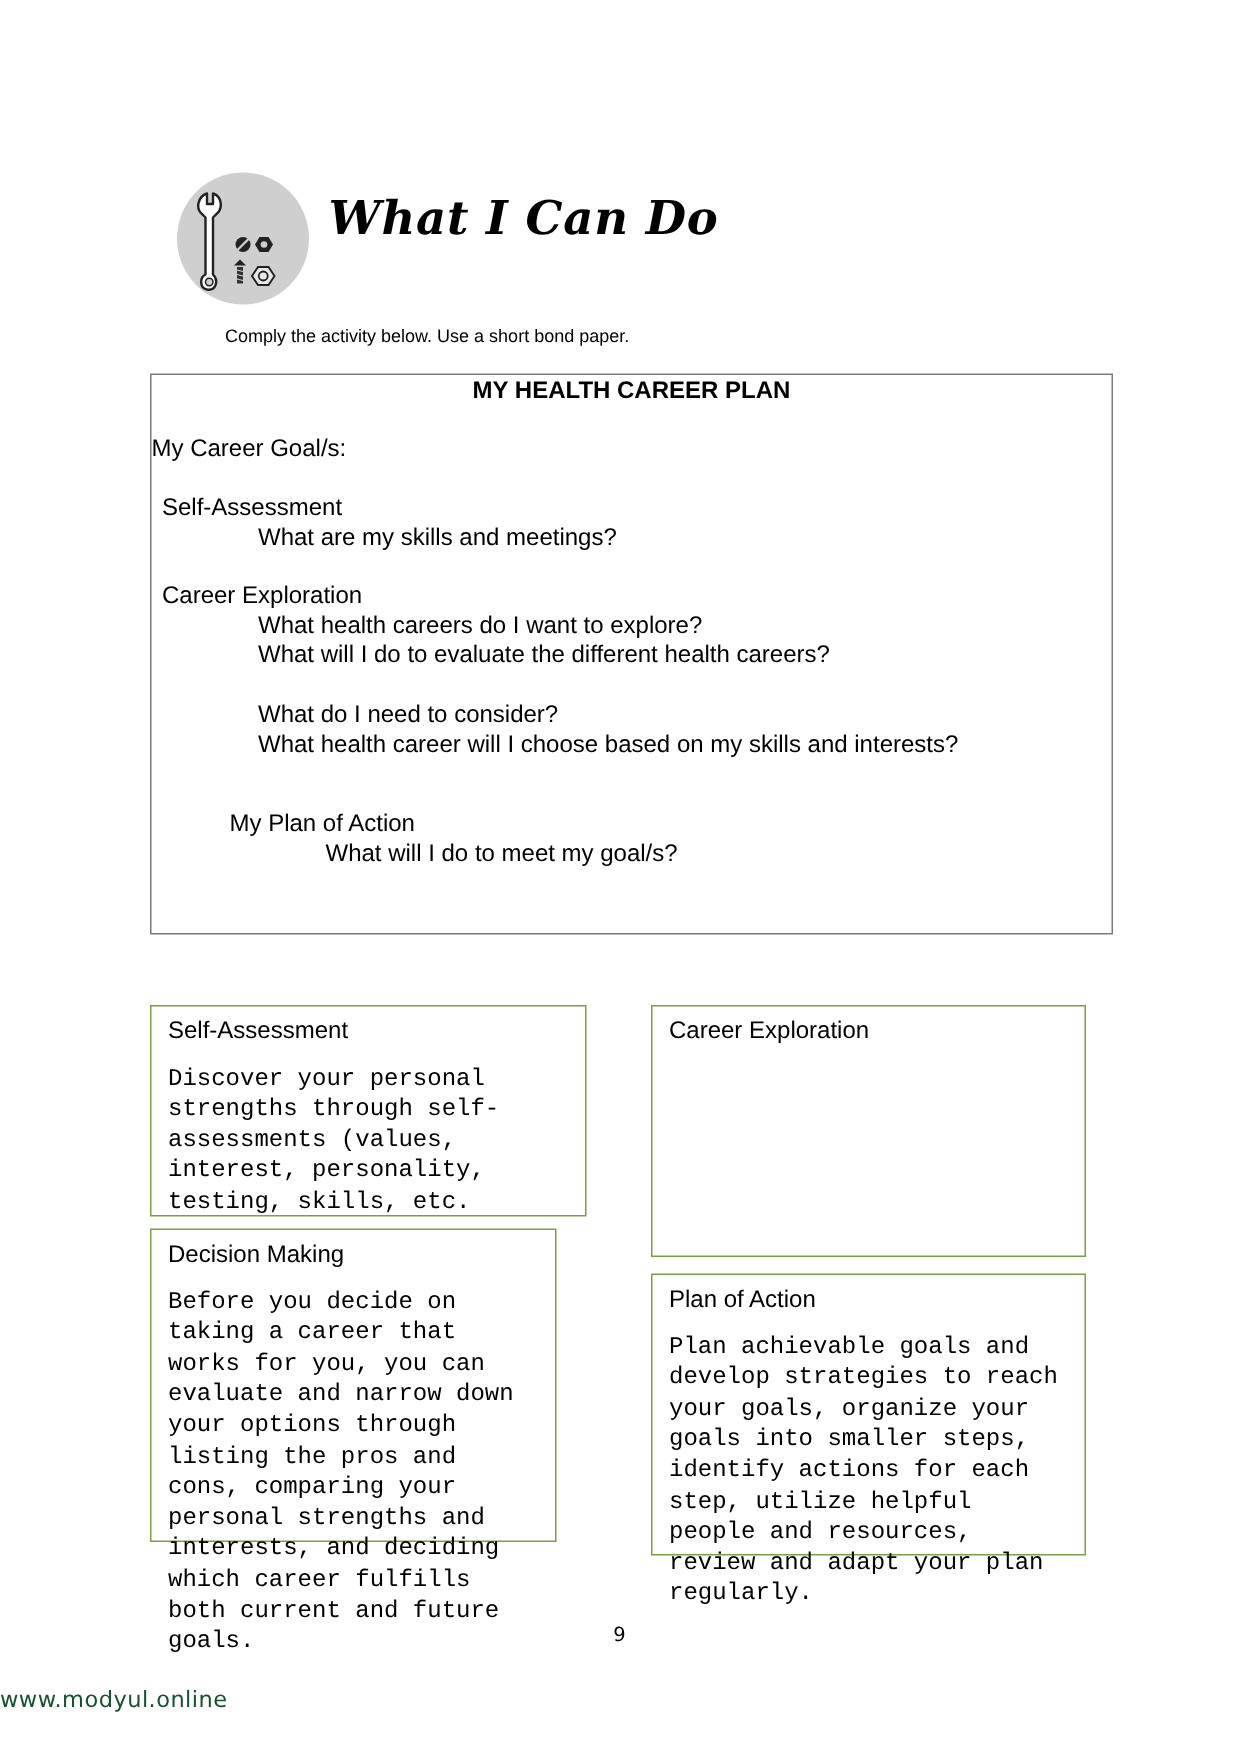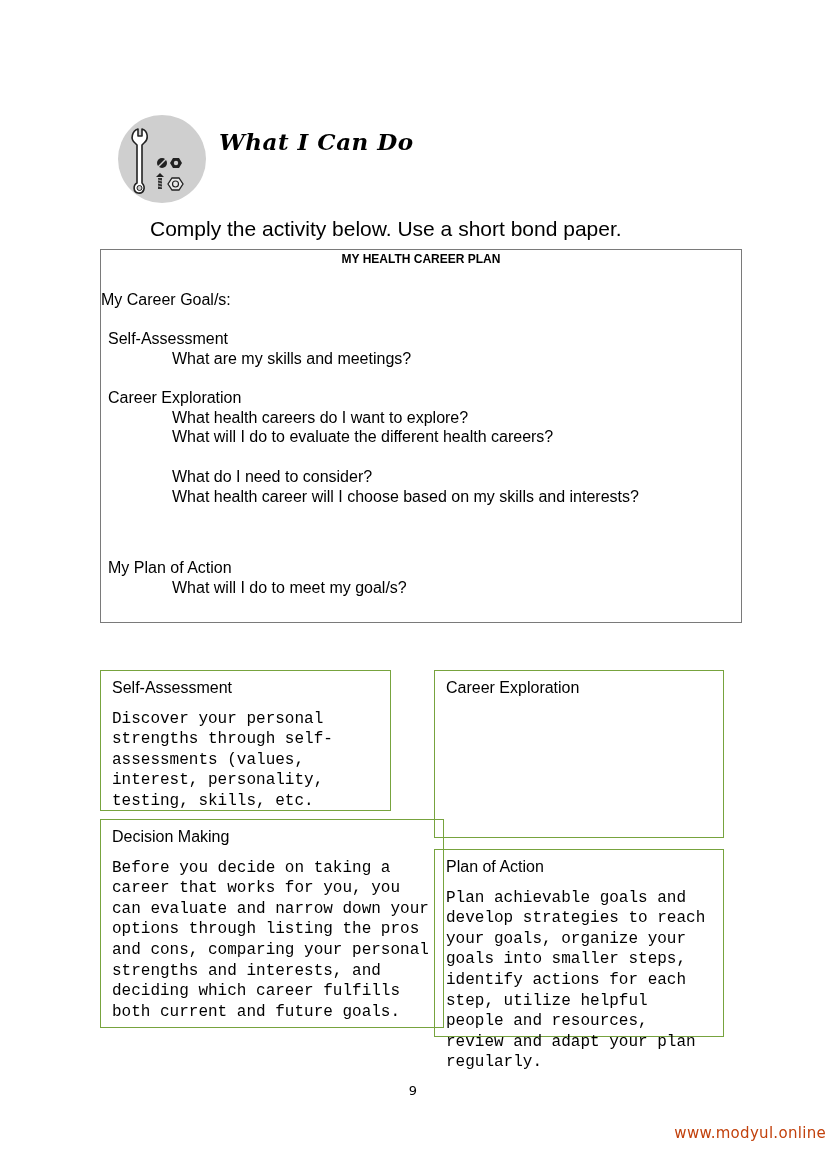--- a/index.html
+++ b/index.html
@@ -29,46 +29,46 @@
       left: 0;
       top: 0;
     }
     .section-title {
       position: absolute;
       left: 219px;
       top: 128px;
       font-family: "DejaVu Serif", serif;
       font-weight: bold;
       font-style: italic;
-      font-size: 23px;
+      font-size: 31px;
       letter-spacing: 0.5px;
     }
     .instructions {
       position: absolute;
       left: 150px;
       top: 217px;
-      font-size: 21px;
+      font-size: 12px;
     }
     .plan-box {
       position: absolute;
       left: 100px;
       top: 249px;
       width: 642px;
       height: 374px;
       border: 1px solid #7a7a7a;
       box-sizing: border-box;
     }
     .plan-title {
       position: absolute;
       left: 0;
       right: 0;
       top: 2px;
       text-align: center;
       font-weight: bold;
-      font-size: 12px;
+      font-size: 16px;
     }
     .plan-goal {
       position: absolute;
       left: 0;
       right: 0;
       top: 41px;
       font-size: 16px;
     }
     .plan-section {
       position: absolute;
@@ -106,24 +106,24 @@
       top: 1083px;
       text-align: center;
       font-family: "DejaVu Sans", sans-serif;
       font-size: 13px;
     }
     .watermark {
       position: absolute;
       left: 0;
       width: 826px;
       top: 1124px;
-      text-align: right;
+      text-align: left;
       font-family: "DejaVu Sans", sans-serif;
       font-size: 15px;
-      color: #c2410c;
+      color: #14532d;
       letter-spacing: 0.3px;
     }
   </style>
 </head>
 <body>
 
 <div class="header-icon">
   <svg width="88" height="88" viewBox="0 0 88 88">
 
     <path d="M20 14 C14 16 12 24 17 28 L19 30 L19 68 C15 70 15 77 20 78 C26 79 28 72 24 68 L24 30 L26 28 C31 24 30 16 24 14 L24 21 L20 21 Z" fill="#ffffff" stroke="#222" stroke-width="1.6" stroke-linejoin="round"></path>
@@ -163,36 +163,36 @@
     <span class="h">Career Exploration</span>
     <span class="q">What health careers do I want to explore?</span>
     <span class="q">What will I do to evaluate the different health careers?</span>
   </div>
 
   <div class="plan-section" style="top:217px;">
     <span class="q">What do I need to consider?</span>
     <span class="q">What health career will I choose based on my skills and interests?</span>
   </div>
 
-  <div class="plan-section" style="top:308px;">
+  <div class="plan-section" style="top:290px;margin-left:45px;">
     <span class="h">My Plan of Action</span>
     <span class="q">What will I do to meet my goal/s?</span>
   </div>
 </div>
 
 <div class="info-box" style="left:100px; top:670px; width:291px; height:141px;">
   <span class="ib-title">Self-Assessment</span>
   <span class="ib-body">Discover your personal strengths through self-assessments (values, interest, personality, testing, skills, etc.</span>
 </div>
 
 <div class="info-box" style="left:434px; top:670px; width:290px; height:168px;">
   <span class="ib-title" style="margin-bottom:9px;">Career Exploration</span>
 </div>
 
-<div class="info-box" style="left:100px; top:819px; width:344px; height:209px;">
+<div class="info-box" style="left:100px; top:819px; width:271px; height:209px;">
   <span class="ib-title">Decision Making</span>
   <span class="ib-body">Before you decide on taking a career that works for you, you can evaluate and narrow down your options through listing the pros and cons, comparing your personal strengths and interests, and deciding which career fulfills both current and future goals.</span>
 </div>
 
 <div class="info-box" style="left:434px; top:849px; width:290px; height:188px;">
   <span class="ib-title">Plan of Action</span>
   <span class="ib-body">Plan achievable goals and develop strategies to reach your goals, organize your goals into smaller steps, identify actions for each step, utilize helpful people and resources, review and adapt your plan regularly.</span>
 </div>
 
 <div class="footer-page">9</div>

